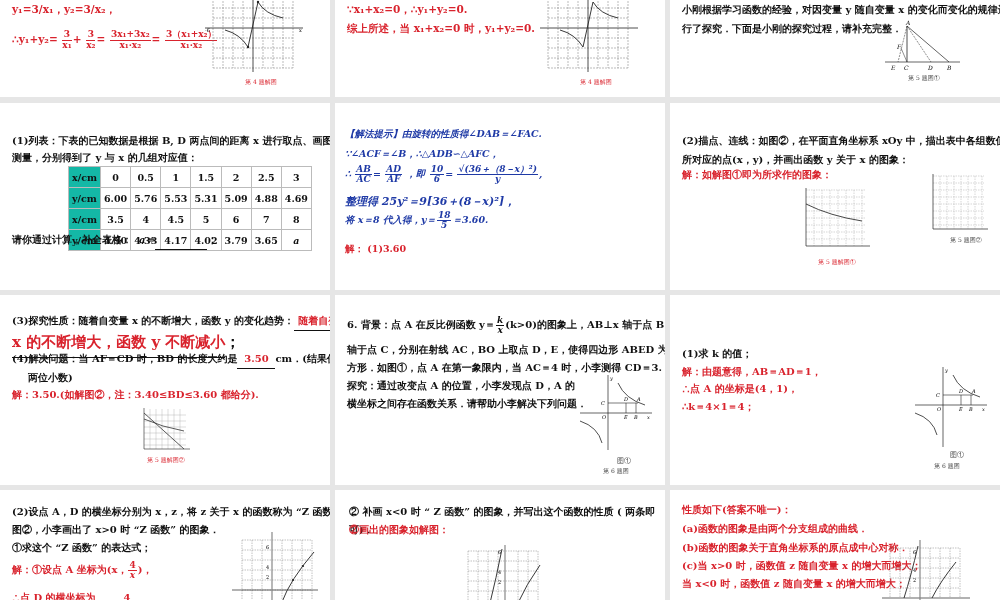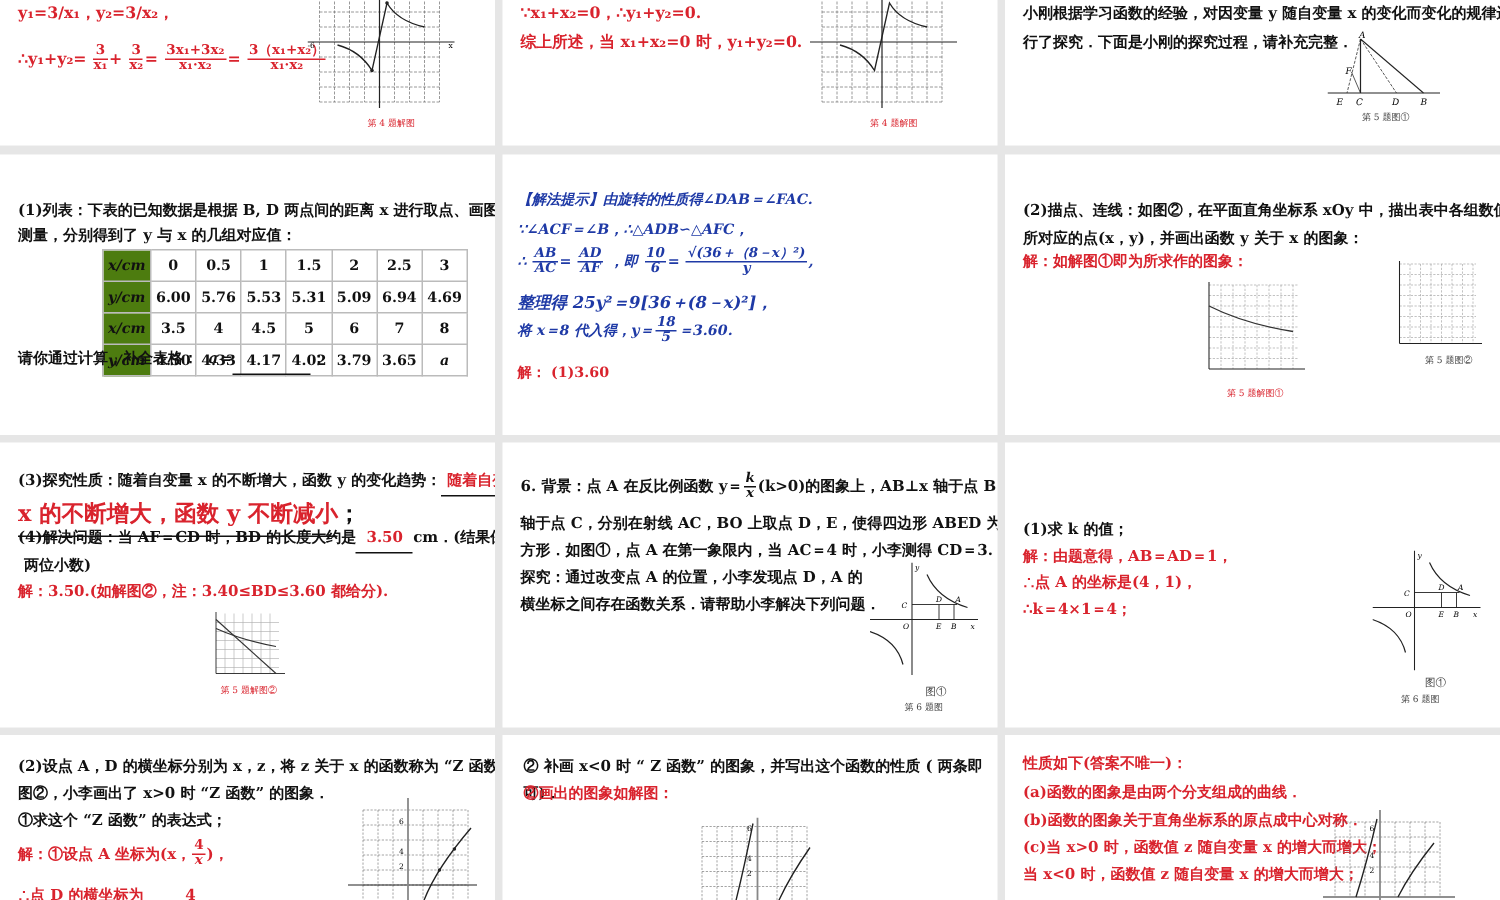--- a/index.html
+++ b/index.html
@@ -10,21 +10,21 @@
   .red{color:#d9232d;}
   .blue{color:#1f3aa6;font-style:italic;}
   .cap{position:absolute;font-size:6px;color:#d9232d;}
   .capb{position:absolute;font-size:6px;color:#444;}
   .frac{display:inline-block;vertical-align:middle;text-align:center;line-height:1.05;font-size:9px;margin:0 1px;}
   .frac span{display:block;}
   .frac .num{border-bottom:1px solid currentColor;padding:0 1px;}
   i{font-style:italic;}
   table.dt{position:absolute;border-collapse:collapse;font-size:9.5px;font-weight:bold;}
   table.dt td{border:1px solid #bbb;padding:2px 3px;text-align:center;min-width:18px;height:16px;}
-  table.dt td.hd{background:#4d7c0f;font-style:italic;}
+  table.dt td.hd{background:#14b8a6;}
   .blank{display:inline-block;border-bottom:1px solid #111;min-width:52px;text-align:center;}
   .blankr{display:inline-block;border-bottom:1px solid #111;text-align:center;color:#d9232d;}
   svg{position:absolute;}
 </style>
 </head>
 <body>
 
 <div class="slide" style="left:0;top:-8px;width:330px;height:105px;">
   <div class="txt red" style="left:12px;top:8px;">y₁=3/x₁，y₂=3/x₂，</div>
   <div class="txt red" style="left:12px;top:38px;">
@@ -126,21 +126,21 @@
           <td>2.5</td>
       <td>3</td>
     </tr>
     <tr>
       <td class="hd">y/cm</td>
       <td>6.00</td>
           <td>5.76</td>
       <td>5.53</td>
           <td>5.31</td>
       <td>5.09</td>
-          <td>6.94</td>
+          <td>4.88</td>
       <td>4.69</td>
     </tr>
     <tr>
       <td class="hd">x/cm</td>
       <td>3.5</td>
           <td>4</td>
       <td>4.5</td>
           <td>5</td>
       <td>6</td>
           <td>7</td>
@@ -235,21 +235,21 @@
 <div class="slide" style="left:0;top:295px;width:330px;height:190px;">
   <div class="txt" style="left:12px;top:16px;font-size:10px;">
     <span>(3)探究性质：随着自变量 x 的不断增大，函数 y 的变化趋势：</span><span class="blankr" style="min-width:58px;">随着自变量</span>
   </div>
   <div class="txt" style="left:12px;top:33px;font-size:15px;">
     <span class="blankr" style="min-width:168px;">x 的不断增大，函数 y 不断减小</span><span>；</span>
   </div>
   <div class="txt" style="left:12px;top:54px;font-size:10px;">
     <span>(4)解决问题：当 AF＝CD 时，BD 的长度大约是</span><span class="blankr" style="min-width:38px;">3.50</span><span>cm．(结果保留</span>
   </div>
-  <div class="txt" style="left:4px;top:73px;font-size:10px;padding-left:12px;">两位小数)</div>
+  <div class="txt" style="left:16px;top:73px;font-size:10px;padding-left:12px;">两位小数)</div>
   <div class="txt red" style="left:12px;top:90px;font-size:10px;">解：3.50.(如解图②，注：3.40≤BD≤3.60 都给分).</div>
   <svg style="left:140px;top:112px;" width="52" height="46" viewBox="0 0 52 46">
     <g stroke="#aaa" stroke-width="0.4">
       <line x1="10" y1="2" x2="10" y2="42"></line>
         <line x1="16" y1="2" x2="16" y2="42"></line>
         <line x1="22" y1="2" x2="22" y2="42"></line>
       <line x1="28" y1="2" x2="28" y2="42"></line>
         <line x1="34" y1="2" x2="34" y2="42"></line>
         <line x1="40" y1="2" x2="40" y2="42"></line>
       <line x1="4" y1="8" x2="46" y2="8"></line>

